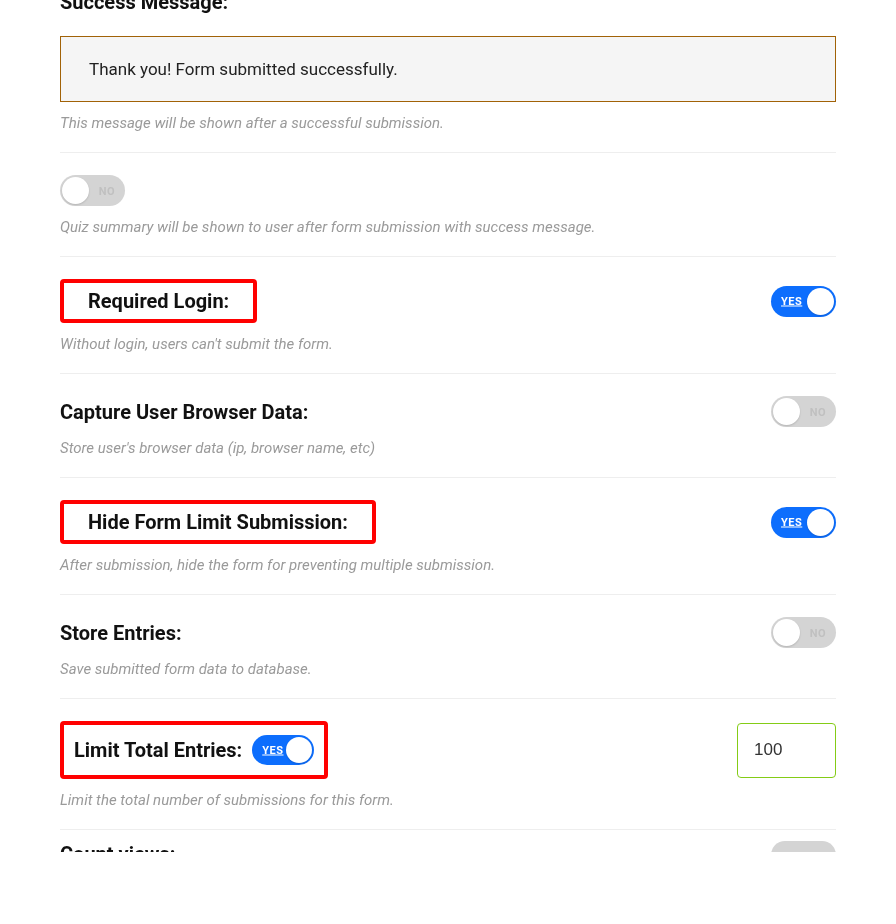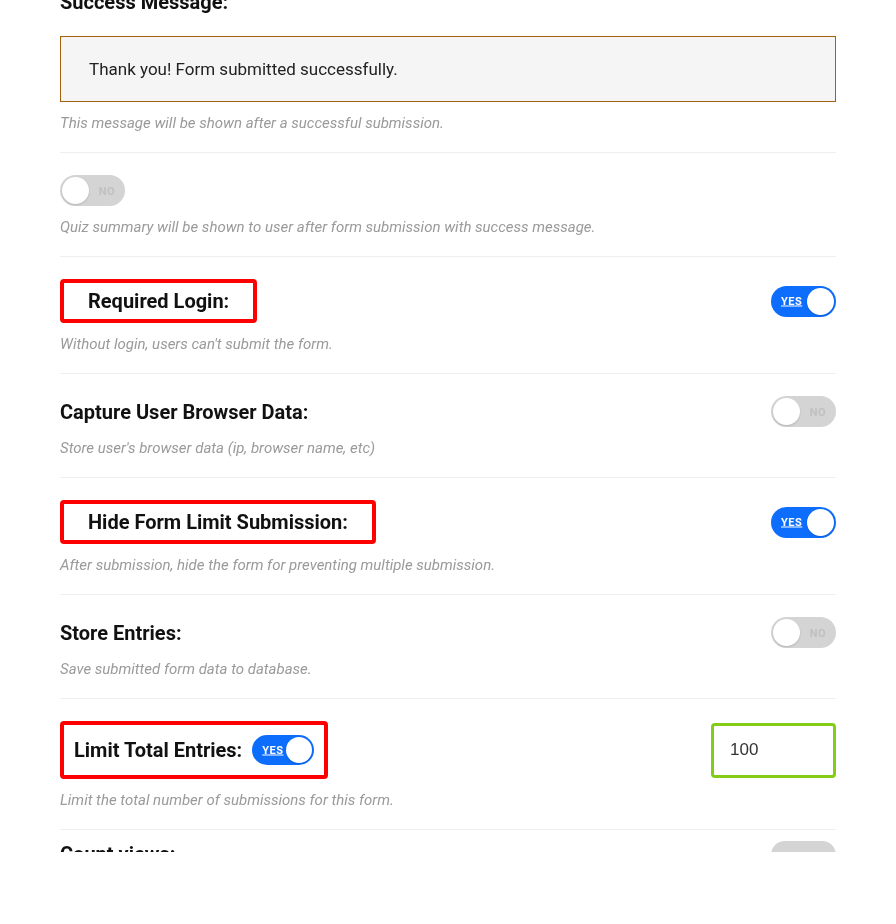--- a/index.html
+++ b/index.html
@@ -102,23 +102,23 @@
     left: auto;
     right: 2px;
   }
   .toggle.on .label {
     color: #fff;
     left: 10px;
     right: auto;
     text-decoration: underline;
   }
   .num-input {
-    width: 125px;
+    width: 99px;
     height: 55px;
-    border: 3px solid #84cc16;
+    border: 1px solid #84cc16;
     border-radius: 4px;
     font-size: 17px;
     padding: 0 16px;
     color: #333;
   }
   .partial-toggle {
     position: relative;
     width: 65px;
     height: 14px;
     border-radius: 999px 999px 0 0;

